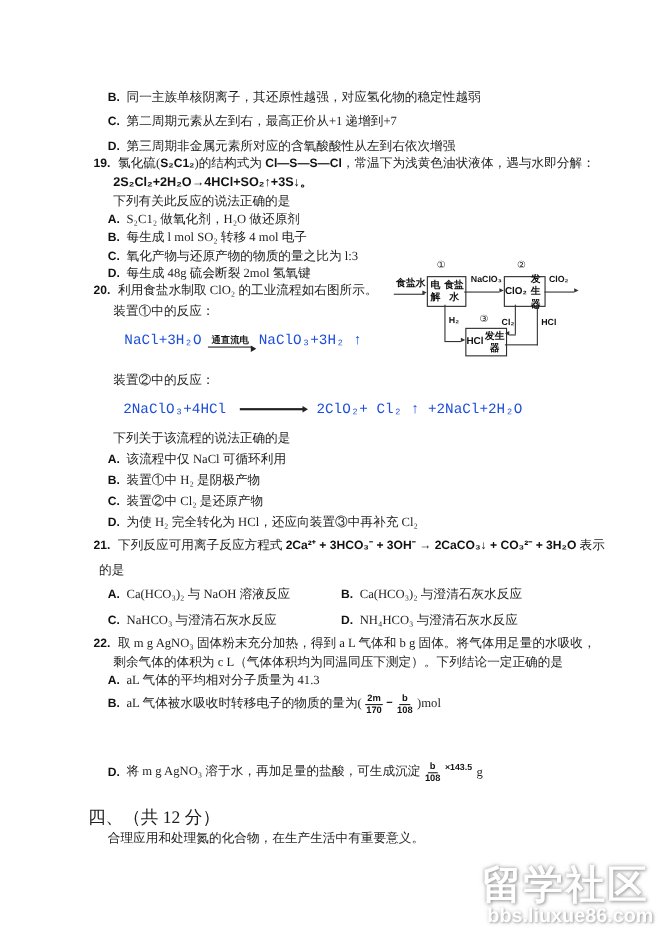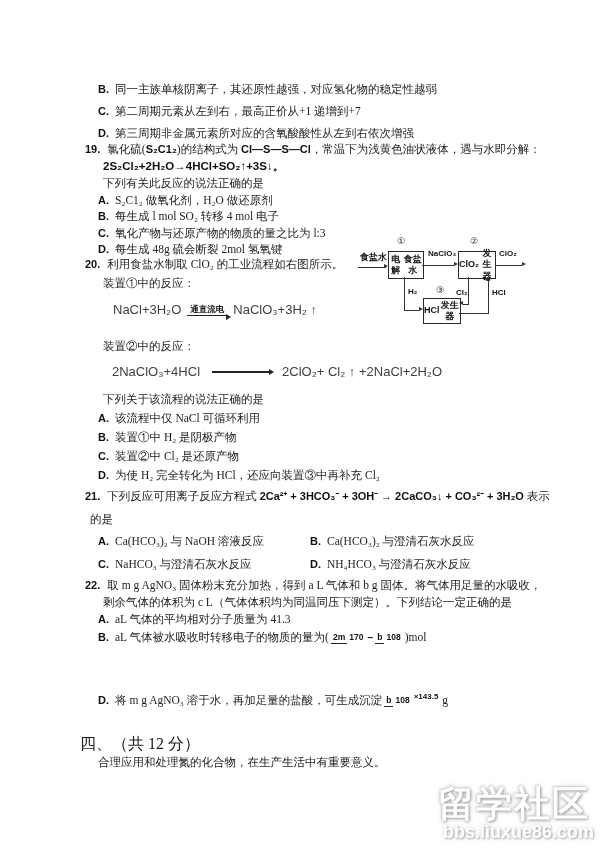--- a/index.html
+++ b/index.html
@@ -3,31 +3,31 @@
 <meta charset="utf-8">
 <style>
   html,body{margin:0;padding:0;background:#ffffff;}
   .page{position:relative;width:600px;height:848px;background:#ffffff;overflow:hidden;
         font-family:"Liberation Serif",serif;color:#1d1d1d;}
   .ln{position:absolute;white-space:nowrap;font-size:11.5px;line-height:1.25;}
   .lbl{font-family:"Liberation Sans",sans-serif;font-weight:700;font-size:11px;margin-right:6px;color:#111;}
   .qn{margin-right:7px;}
   .fm{font-family:"Liberation Sans",sans-serif;font-weight:700;font-size:11px;color:#111;}
   .eqbold{font-family:"Liberation Sans",sans-serif;font-weight:700;font-size:11.5px;color:#111;}
-  .eqserif{font-family:Liberation Sans, sans-serif;font-size:13px;color:#404040;}
+  .eqserif{font-family:Liberation Mono, monospace;font-size:13px;color:#1d4ed8;}
   .eqrow{display:flex;align-items:center;}
   
   .rxnarrow{display:inline-block;position:relative;margin:0 6px;}
   .rxnlabel{display:block;font-size:8.5px;font-weight:700;padding:0 3px 1px;border-bottom:1.3px solid #222;line-height:1.25;}
   .ah{position:absolute;width:0;height:0;}
   .ah-r{border-left:5px solid #222;border-top:3px solid transparent;border-bottom:3px solid transparent;right:-4px;bottom:-4px;}
   .longarrow{display:inline-block;width:58px;height:1.4px;background:#222;margin:0 12px;position:relative;}
   .longarrow .ah-r{right:-4px;bottom:-2.3px;}
   
-  .frac{display:inline-flex;flex-direction:row;align-items:center;vertical-align:middle;
+  .frac{display:inline-flex;flex-direction:column;align-items:center;vertical-align:middle;
         font-family:"Liberation Sans",sans-serif;font-weight:700;font-size:8.5px;line-height:1.15;margin:0 2px;color:#111;}
   .frac .num{border-bottom:1px solid #222;padding:0 2px;}
   .frac .den{padding:0 2px;}
   .mult{font-family:"Liberation Sans",sans-serif;font-weight:700;font-size:8px;vertical-align:super;color:#111;}
   .ceq{font-family:"Liberation Sans",sans-serif;font-weight:700;font-size:10px;vertical-align:middle;color:#111;}
   
   .diagram{position:absolute;left:352px;top:236px;width:185px;height:96px;}
   .dbox{position:absolute;border:1px solid #2a2a2a;display:flex;align-items:center;justify-content:center;
         font-family:"Liberation Sans",sans-serif;font-weight:700;font-size:9px;line-height:1.25;text-align:center;color:#111;background:#fff;}
   .dlab{position:absolute;font-family:"Liberation Sans",sans-serif;font-weight:700;font-size:8px;color:#111;line-height:1;}

